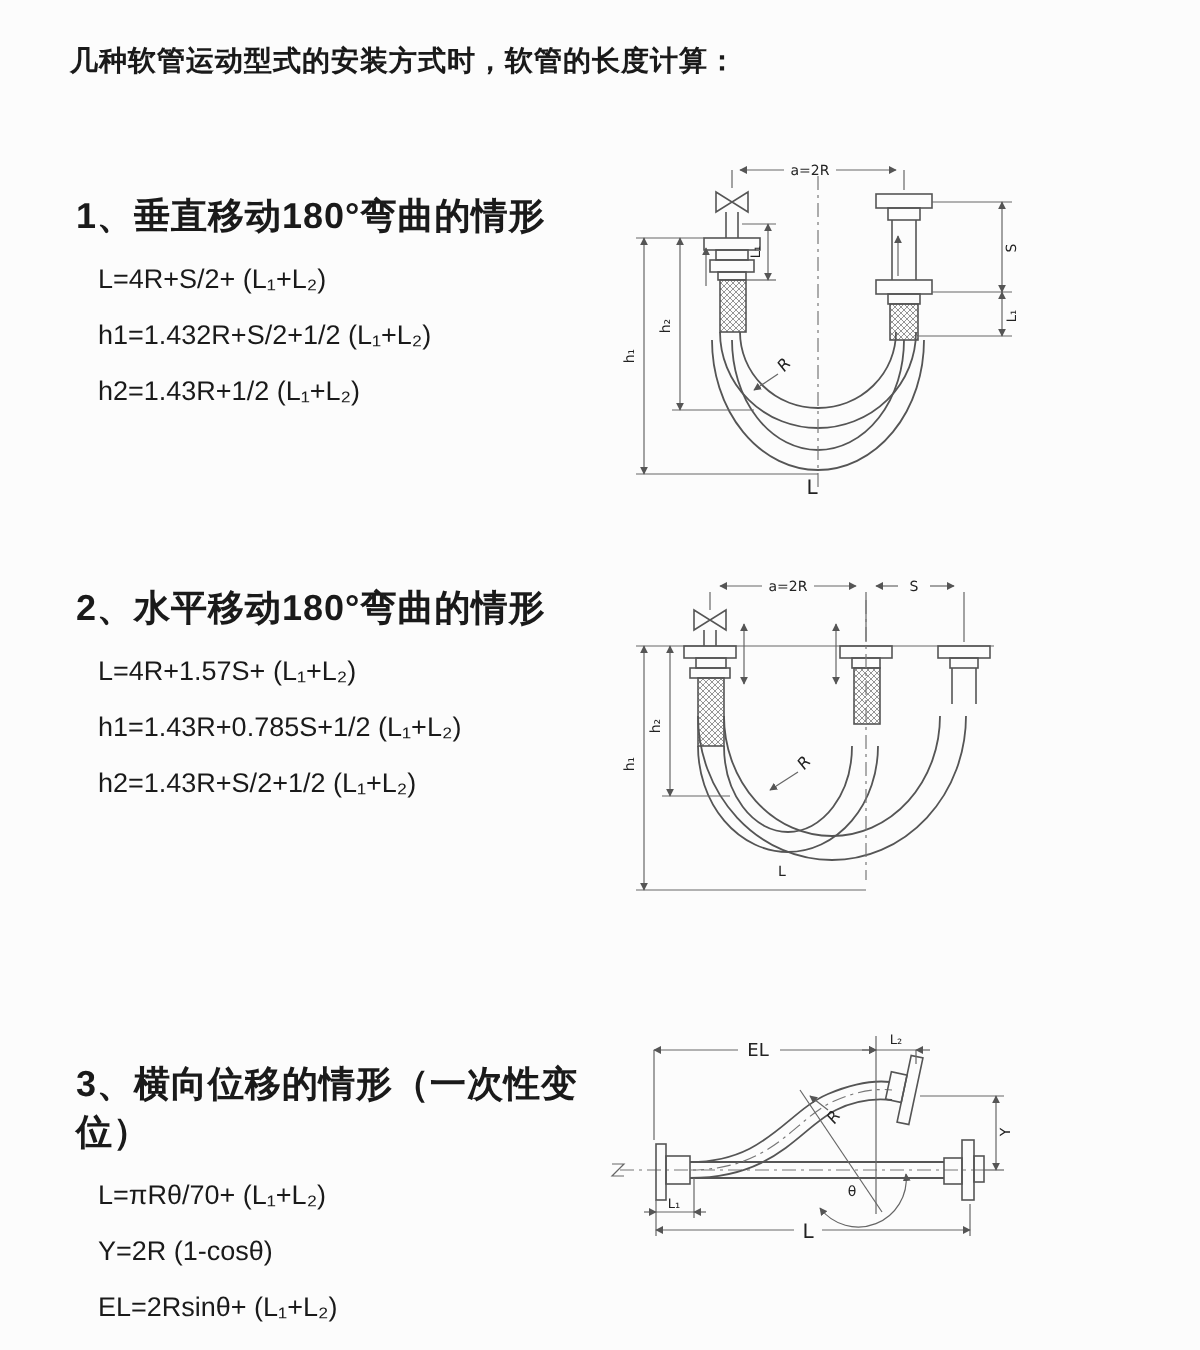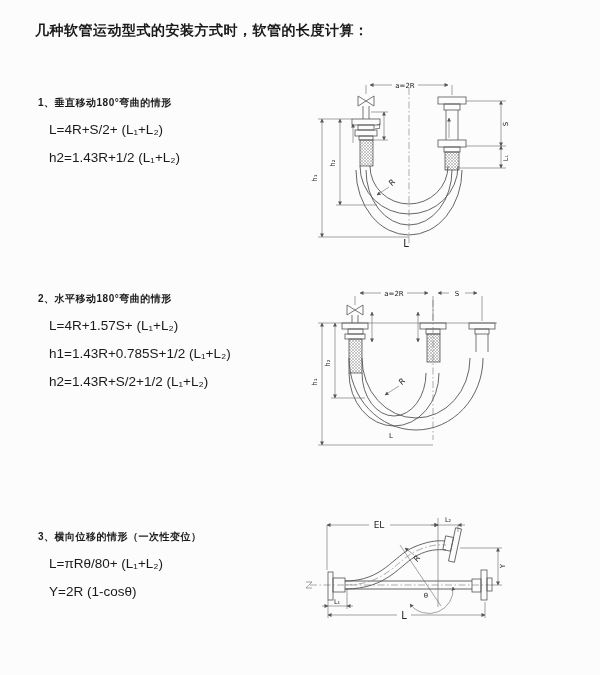--- a/index.html
+++ b/index.html
@@ -3,21 +3,21 @@
 <meta charset="utf-8">
 <style>
   html,body{margin:0;padding:0;background:#e8e8e8;}
   .page{
     position:relative;width:600px;height:675px;background:#fcfcfc;
     font-family:"Liberation Sans","DejaVu Sans",sans-serif;color:#1a1a1a;
     overflow:hidden;margin:0 auto;
   }
   .title{position:absolute;left:35px;top:22px;font-size:14px;font-weight:bold;letter-spacing:0.5px;}
   .sec{position:absolute;left:38px;width:270px;}
-  .sec-heading{font-size:10px;font-weight:bold;margin-bottom:6px;letter-spacing:0.5px;}
+  .sec-heading{font-size:18px;font-weight:bold;margin-bottom:6px;letter-spacing:0.5px;}
   .formula{font-size:13.5px;margin-left:11px;line-height:28px;white-space:nowrap;}
   svg.diagram{position:absolute;}
   .ln{stroke:#555;fill:none;stroke-width:0.8;}
   .thin{stroke:#666;fill:none;stroke-width:0.6;}
   .cl{stroke:#777;fill:none;stroke-width:0.6;stroke-dasharray:7 2.5 1.5 2.5;}
   .hose{stroke:#555;fill:none;stroke-width:0.9;}
   svg text{fill:#222;font-family:"DejaVu Sans",sans-serif;}
   .dimtxt{font-size:7px;}
   .dimtxt-sm{font-size:6.5px;}
   .biglbl{font-size:10px;}
@@ -26,34 +26,36 @@
 </head>
 <body>
 
 <div class="page">
 
   <div class="title">几种软管运动型式的安装方式时，软管的长度计算：</div>
 
   <section class="sec" style="top:96px">
     <div class="sec-heading">1、垂直移动180°弯曲的情形</div>
     <div class="formula">L=4R+S/2+ (L₁+L₂)</div>
+    <div class="formula">h1=1.432R+S/2+1/2 (L₁+L₂)</div>
     <div class="formula">h2=1.43R+1/2 (L₁+L₂)</div>
   </section>
 
   <section class="sec" style="top:292px">
     <div class="sec-heading">2、水平移动180°弯曲的情形</div>
     <div class="formula">L=4R+1.57S+ (L₁+L₂)</div>
     <div class="formula">h1=1.43R+0.785S+1/2 (L₁+L₂)</div>
     <div class="formula">h2=1.43R+S/2+1/2 (L₁+L₂)</div>
   </section>
 
   <section class="sec" style="top:530px">
     <div class="sec-heading">3、横向位移的情形（一次性变位）</div>
-    <div class="formula">L=πRθ/80+ (L₁+L₂)</div>
+    <div class="formula">L=πRθ/70+ (L₁+L₂)</div>
     <div class="formula">Y=2R (1-cosθ)</div>
+    <div class="formula">EL=2Rsinθ+ (L₁+L₂)</div>
   </section>
 
   <svg id="d1" class="diagram" style="left:305px;top:68px" width="290" height="195" viewBox="0 0 290 195">
     <defs>
       <marker id="m1" viewBox="0 0 10 10" refX="9" refY="5" markerWidth="6.5" markerHeight="6.5" orient="auto-start-reverse">
         <path d="M0,0L10,5L0,10z" fill="#555"></path>
       </marker>
       <pattern id="braid1" width="3" height="3" patternUnits="userSpaceOnUse">
         <path d="M0,3 L3,0 M0,0 L3,3" stroke="#888" stroke-width="0.45"></path>
       </pattern>

